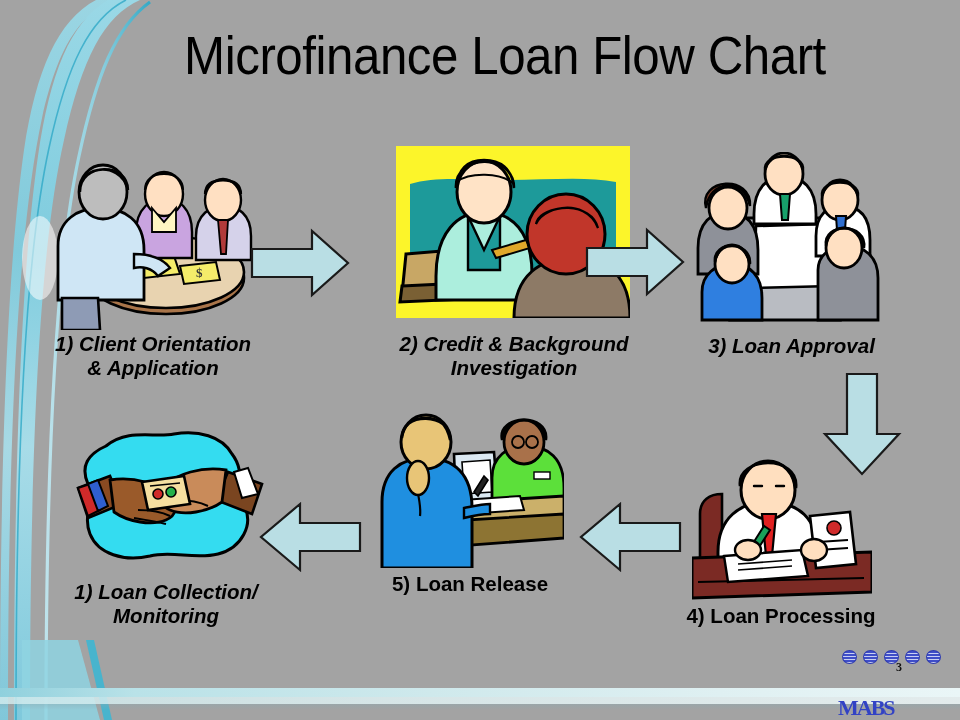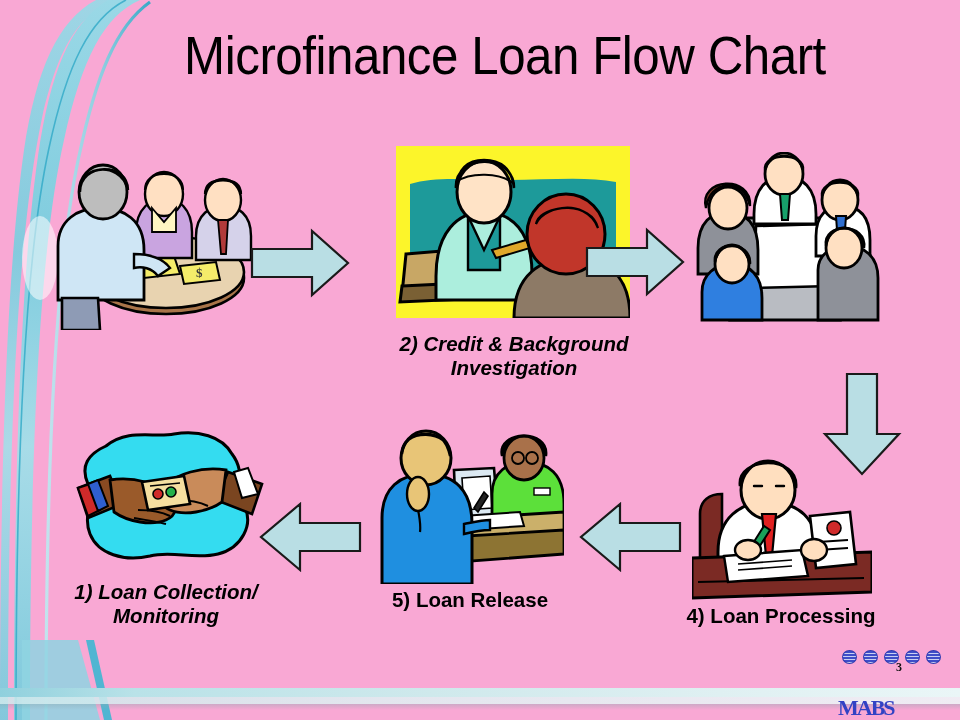--- a/index.html
+++ b/index.html
@@ -8,21 +8,21 @@
     padding: 0;
     background: #ffffff;
   }
   body {
     font-family: "Liberation Sans", sans-serif;
   }
   #slide {
     position: relative;
     width: 960px;
     height: 720px;
-    background: #f9a8d4;
+    background: #a3a3a3;
     overflow: hidden;
   }
 
   
   .swoosh-layer {
     position: absolute;
     left: 0; top: 0;
     width: 960px; height: 720px;
     pointer-events: none;
   }
@@ -203,20 +203,22 @@
       <path d="M157,44 C157,26 193,26 193,44 C193,34 186,30 175,30 C164,30 157,34 157,44 Z" fill="#c9b488" stroke="#000" stroke-width="2.2"></path>
       <polygon points="170,70 180,70 178,104 173,104" fill="#b03a3a" stroke="#000" stroke-width="1.8"></polygon>
 
       <path d="M10,96 C10,70 30,58 52,58 C76,58 96,70 96,100 L96,150 L10,150 Z" fill="#cfe6f5" stroke="#000" stroke-width="2.8"></path>
       <ellipse cx="55" cy="42" rx="24" ry="27" fill="#bdbdbd" stroke="#000" stroke-width="2.8"></ellipse>
       <path d="M32,42 C32,12 80,12 80,40 C76,24 62,18 50,20 C38,22 32,30 32,42 Z" fill="#9c9c9c" stroke="#000" stroke-width="2.4"></path>
       <path d="M14,148 L14,180 L52,180 L50,148 Z" fill="#8e9bb5" stroke="#000" stroke-width="2.6"></path>
 
       <path d="M86,104 C104,104 116,110 122,118 L110,126 C104,118 94,116 86,118 Z" fill="#cfe6f5" stroke="#000" stroke-width="2.4"></path>
     </svg>
+    <div class="step-label italic" style="left:-40px; top:182px; width:290px;">1) Client Orientation
+&amp; Application</div>
   </div>
 
   <svg class="arrow" style="left:250px; top:227px;" width="100" height="72" viewBox="0 0 100 72" xmlns="http://www.w3.org/2000/svg">
     <polygon points="2,22 62,22 62,4 98,36 62,68 62,50 2,50" fill="#b9dee4" stroke="#1a1a1a" stroke-width="2.2" stroke-linejoin="miter"></polygon>
   </svg>
 
   <div class="step" style="left:352px; top:146px;margin-left:44px;">
     <svg class="step-art" width="234" height="172" viewBox="0 0 234 172" xmlns="http://www.w3.org/2000/svg">
       <rect x="0" y="0" width="234" height="172" fill="#fcf52a"></rect>
       <path d="M14,38 C40,30 72,34 110,34 C150,34 190,30 220,36 L220,150
@@ -268,20 +270,21 @@
       <path d="M134,94 C130,70 176,70 172,96 C168,80 160,76 152,76 C142,76 136,82 134,94 Z" fill="#7a3c26" stroke="#000" stroke-width="2.4"></path>
 
       <path d="M6,96 C6,70 20,60 36,60 C54,60 66,72 66,98 L66,122 L6,122 Z" fill="#8e9199" stroke="#000" stroke-width="2.8"></path>
       <ellipse cx="36" cy="56" rx="19" ry="21" fill="#ffe0c2" stroke="#000" stroke-width="2.8"></ellipse>
       <path d="M14,56 C6,26 60,22 58,54 C54,38 46,34 36,34 C24,34 16,42 14,56 Z" fill="#7a3c26" stroke="#000" stroke-width="2.4"></path>
 
       <path d="M10,140 C10,122 24,112 40,112 C58,112 70,124 70,146 L70,168 L10,168 Z" fill="#2f7fe0" stroke="#000" stroke-width="2.8"></path>
       <ellipse cx="40" cy="112" rx="17" ry="19" fill="#ffe0c2" stroke="#000" stroke-width="2.8"></ellipse>
       <path d="M23,110 C20,88 60,88 58,112 C54,98 48,94 40,94 C31,94 25,100 23,110 Z" fill="#7a3c26" stroke="#000" stroke-width="2.4"></path>
     </svg>
+    <div class="step-label italic" style="left:-38px; top:182px; width:275px;">3) Loan Approval</div>
   </div>
 
   <svg class="arrow" style="left:822px; top:372px;" width="80" height="104" viewBox="0 0 80 104" xmlns="http://www.w3.org/2000/svg">
     <polygon points="25,2 55,2 55,62 77,62 40,102 3,62 25,62" fill="#b9dee4" stroke="#1a1a1a" stroke-width="2.2" stroke-linejoin="miter"></polygon>
   </svg>
 
   <div class="step" style="left:692px; top:452px;">
     <svg class="step-art" width="180" height="148" viewBox="0 0 180 148" xmlns="http://www.w3.org/2000/svg">
 
       <path d="M8,62 C8,48 18,42 30,42 L30,126 L8,126 Z" fill="#7b2a24" stroke="#000" stroke-width="2.6"></path>
@@ -311,21 +314,21 @@
       <ellipse cx="56" cy="98" rx="13" ry="10" fill="#ffdfbf" stroke="#000" stroke-width="2.4"></ellipse>
       <ellipse cx="122" cy="98" rx="13" ry="11" fill="#ffdfbf" stroke="#000" stroke-width="2.4"></ellipse>
     </svg>
     <div class="step-label upright" style="left:-72px; top:152px; width:322px;">4) Loan Processing</div>
   </div>
 
   <svg class="arrow" style="left:578px; top:500px;" width="104" height="74" viewBox="0 0 104 74" xmlns="http://www.w3.org/2000/svg">
     <polygon points="102,23 42,23 42,4 3,37 42,70 42,51 102,51" fill="#b9dee4" stroke="#1a1a1a" stroke-width="2.2" stroke-linejoin="miter"></polygon>
   </svg>
 
-  <div class="step" style="left:378px; top:428px;">
+  <div class="step" style="left:378px; top:412px;">
     <svg class="step-art" width="186" height="156" viewBox="0 0 186 156" xmlns="http://www.w3.org/2000/svg">
 
       <polygon points="76,42 116,40 120,88 78,90" fill="#dce9f2" stroke="#000" stroke-width="2.6"></polygon>
       <polygon points="84,50 112,48 114,80 86,82" fill="#ffffff" stroke="#000" stroke-width="1.6"></polygon>
 
       <path d="M114,66 C114,44 130,34 148,34 C170,34 186,46 186,76 L186,108 L114,108 Z" fill="#5ce03a" stroke="#000" stroke-width="2.8"></path>
       <ellipse cx="146" cy="30" rx="20" ry="22" fill="#a9714a" stroke="#000" stroke-width="2.8"></ellipse>
       <path d="M124,28 C118,2 172,0 168,28 C164,12 156,8 146,8 C134,8 127,14 124,28 Z" fill="#141414" stroke="#000" stroke-width="2.4"></path>
       <circle cx="140" cy="30" r="6" fill="none" stroke="#000" stroke-width="1.8"></circle>
       <circle cx="154" cy="30" r="6" fill="none" stroke="#000" stroke-width="1.8"></circle>

